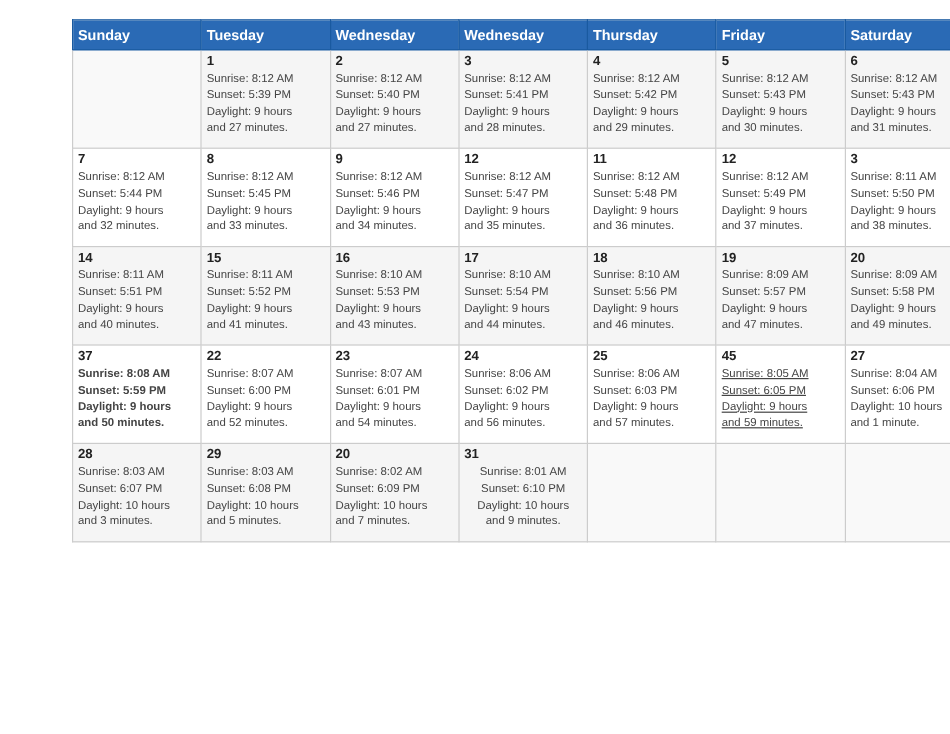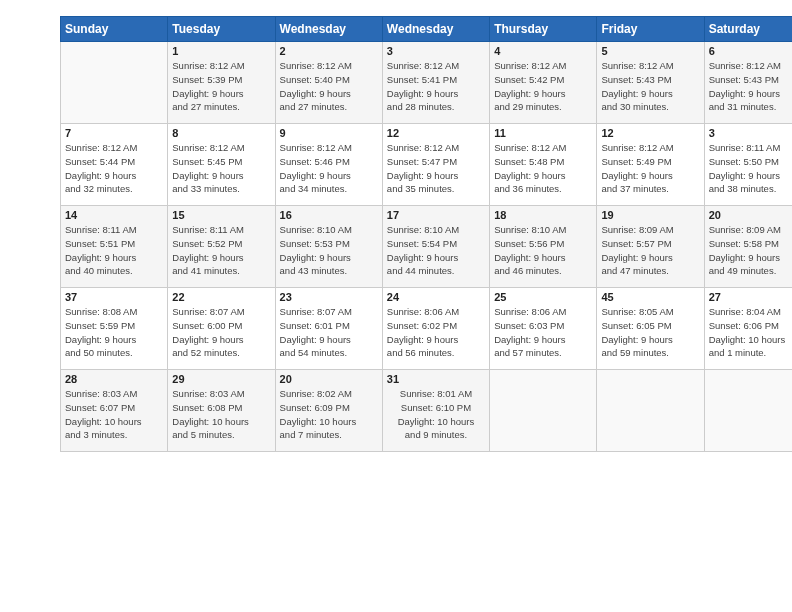--- a/index.html
+++ b/index.html
@@ -248,21 +248,21 @@
             <span class="day-number">20</span>
             <div class="day-info" style="white-space: pre-line;">Sunrise: 8:09 AM
 Sunset: 5:58 PM
 Daylight: 9 hours
 and 49 minutes.</div>
           </td>
         </tr>
         <tr>
           <td>
             <span class="day-number">37</span>
-            <div class="day-info" style="white-space: pre-line;">Sunrise: 8:08 AM
+            <div class="day-info" style="white-space: pre-line; font-weight: bold;">Sunrise: 8:08 AM
 Sunset: 5:59 PM
 Daylight: 9 hours
 and 50 minutes.</div>
           </td>
           <td>
             <span class="day-number">22</span>
             <div class="day-info" style="white-space: pre-line;">Sunrise: 8:07 AM
 Sunset: 6:00 PM
 Daylight: 9 hours
 and 52 minutes.</div>
@@ -283,21 +283,21 @@
           </td>
           <td>
             <span class="day-number">25</span>
             <div class="day-info" style="white-space: pre-line;">Sunrise: 8:06 AM
 Sunset: 6:03 PM
 Daylight: 9 hours
 and 57 minutes.</div>
           </td>
           <td>
             <span class="day-number">45</span>
-            <div class="day-info" style="white-space: pre-line;">Sunrise: 8:05 AM
+            <div class="day-info" style="white-space: pre-line; text-decoration: underline;">Sunrise: 8:05 AM
 Sunset: 6:05 PM
 Daylight: 9 hours
 and 59 minutes.</div>
           </td>
           <td>
             <span class="day-number">27</span>
             <div class="day-info" style="white-space: pre-line;">Sunrise: 8:04 AM
 Sunset: 6:06 PM
 Daylight: 10 hours
 and 1 minute.</div>

